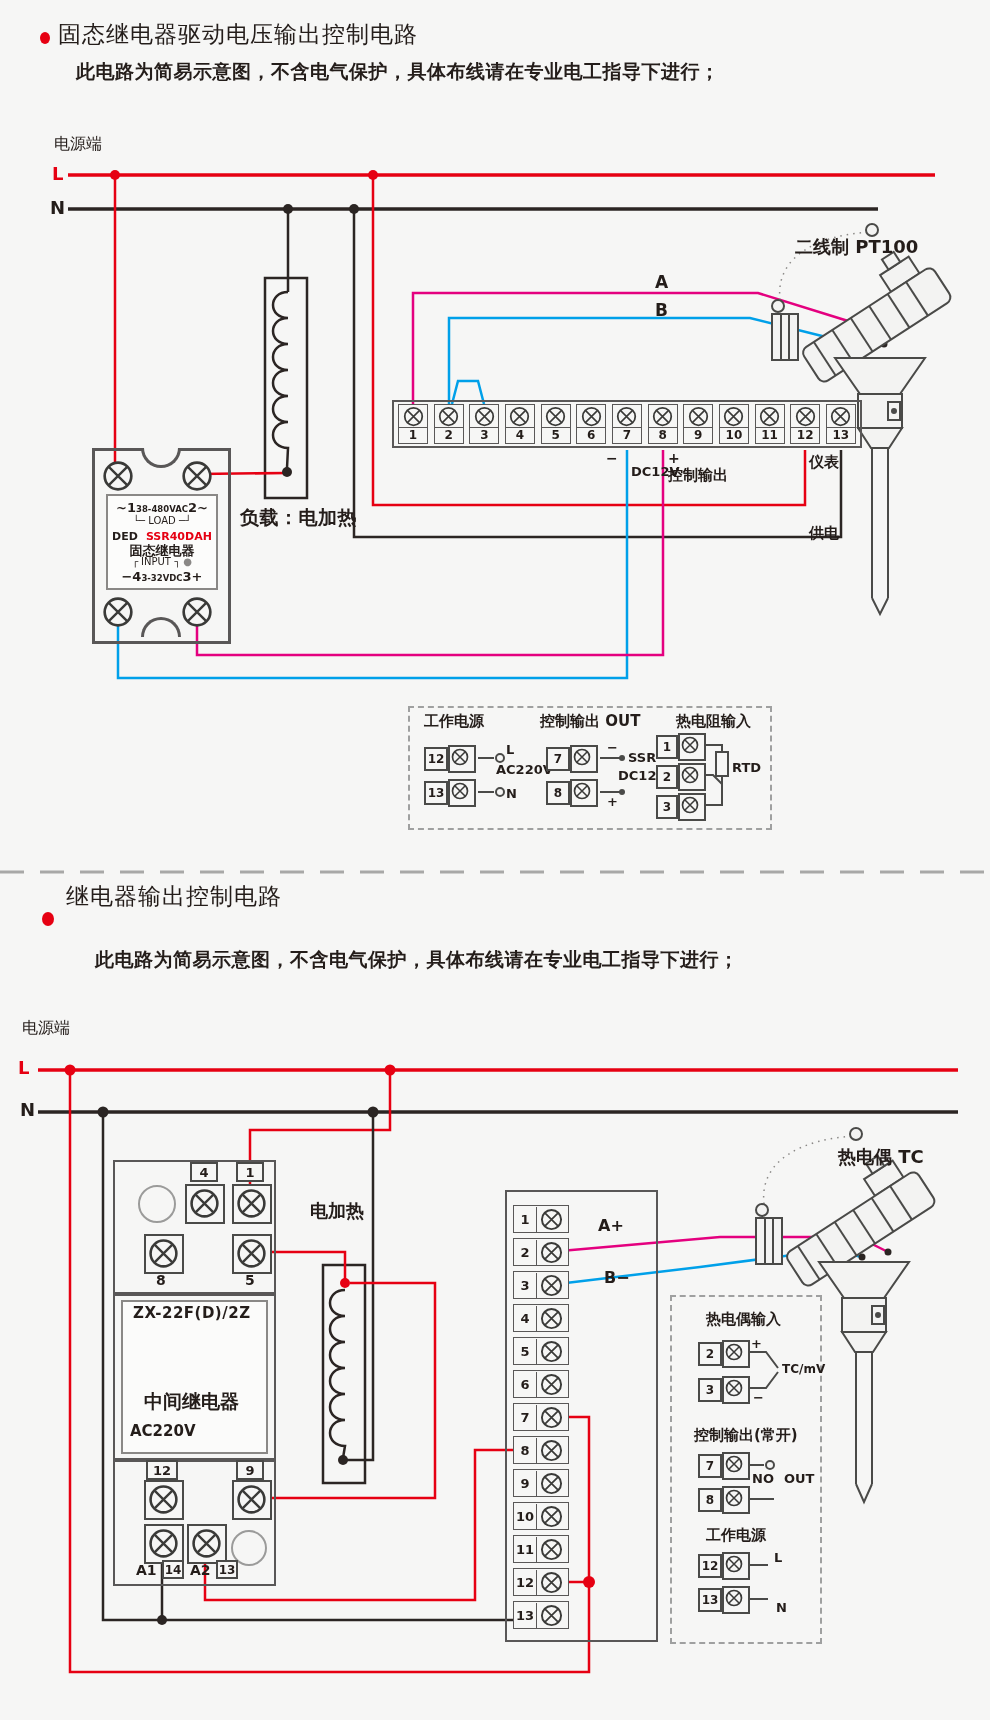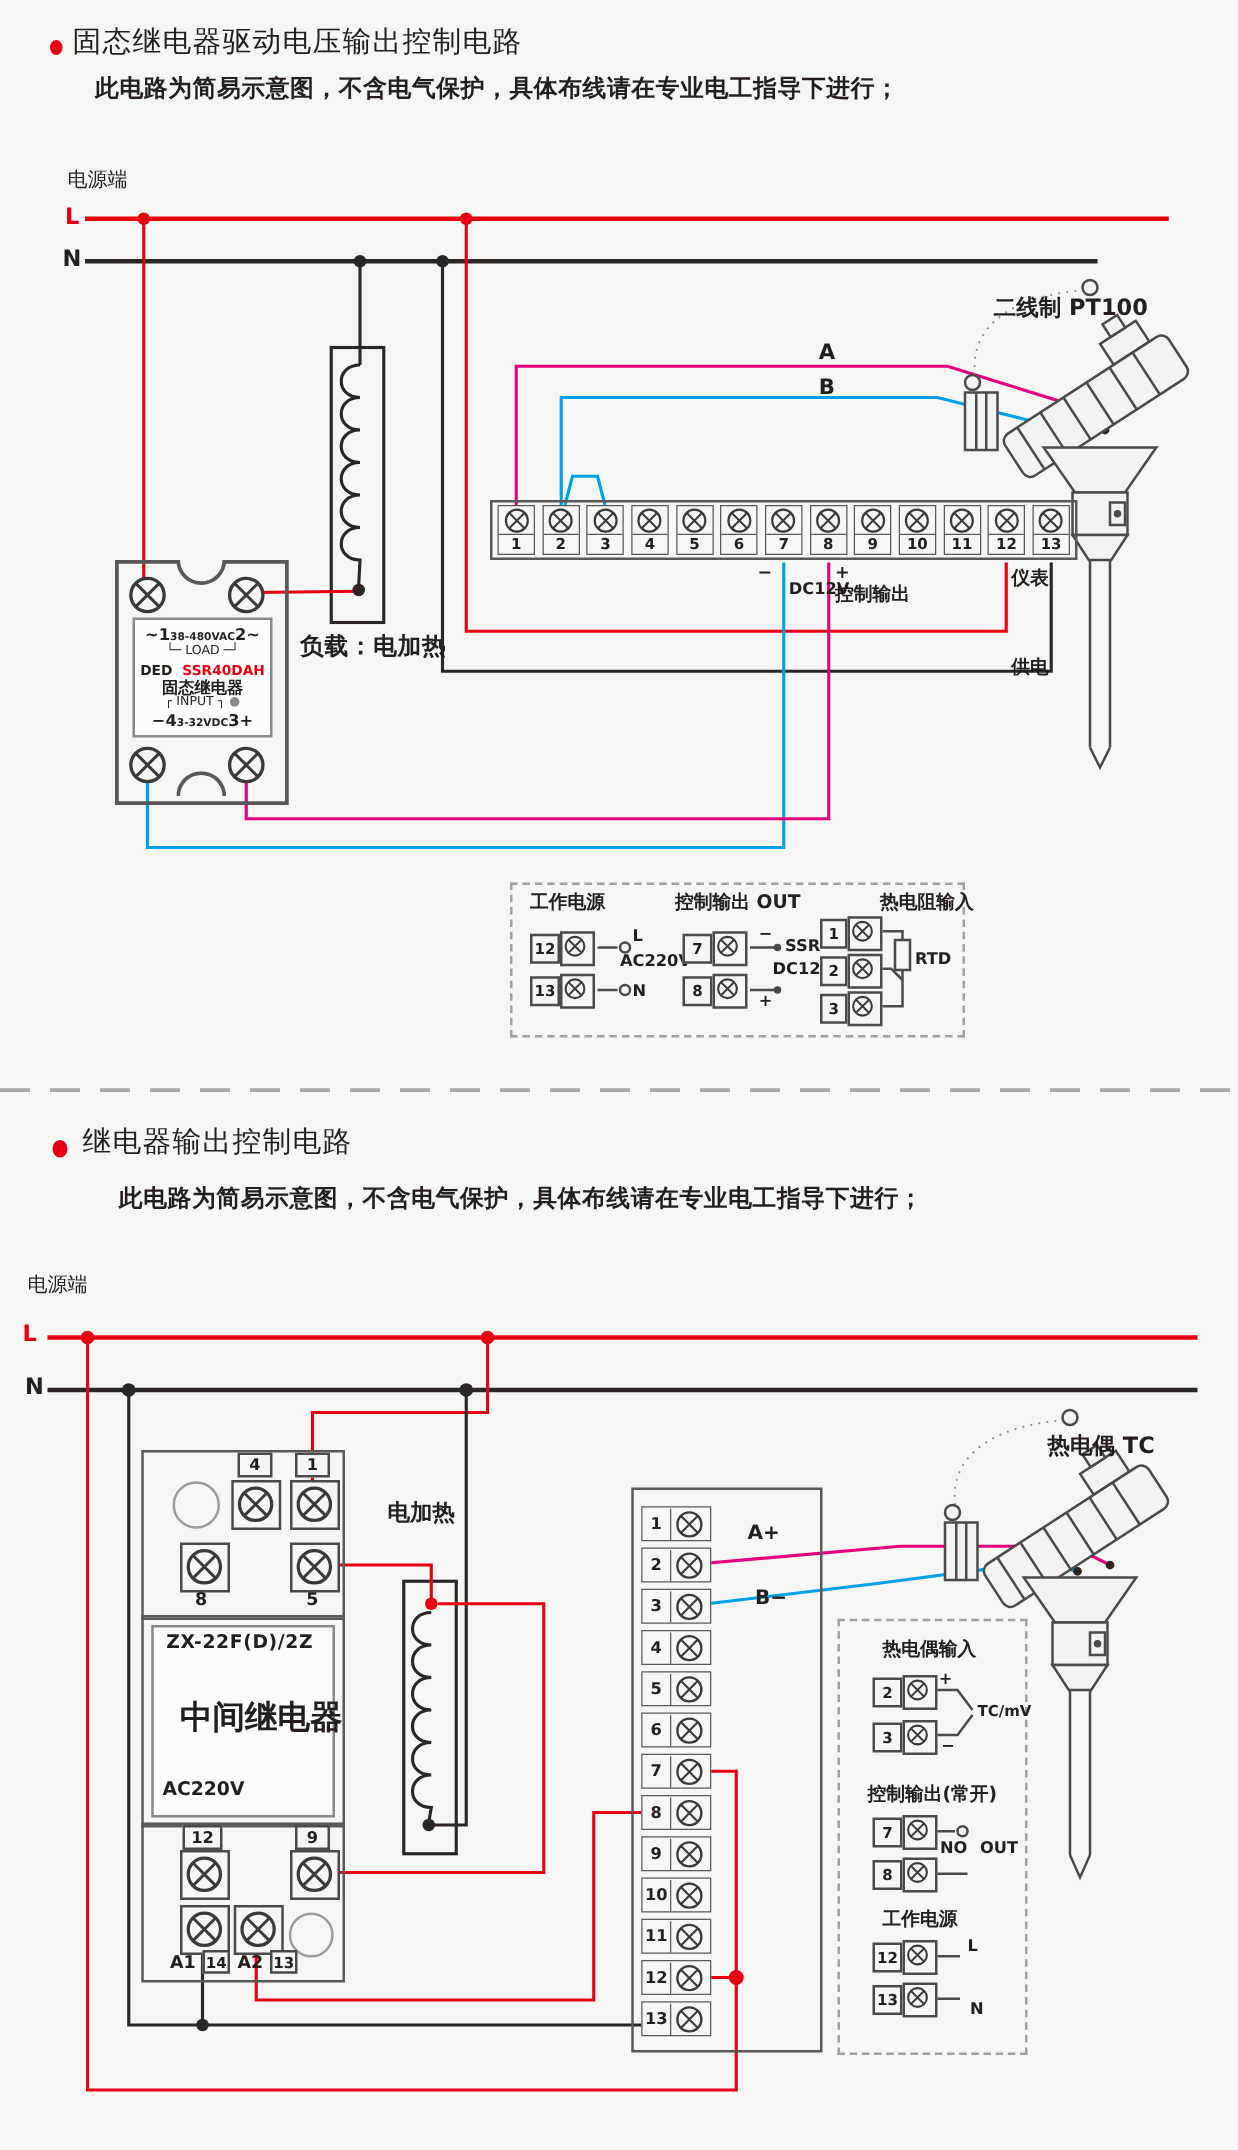--- a/index.html
+++ b/index.html
@@ -381,21 +381,21 @@
       <span class="s"><svg viewBox="0 0 24 24">
           <circle cx="12" cy="12" r="9" fill="none" stroke="#3a3a38" stroke-width="2"></circle>
           <path d="M6 6 18 18 M18 6 6 18" stroke="#3a3a38" stroke-width="1.8"></path>
         </svg></span>
     </div>
   <div class="t lab13 bold" style="left:607px;top:740px;">−</div>
   <div class="t lab13 bold" style="left:628px;top:750px;">SSR</div>
   <div class="t lab13 bold" style="left:618px;top:768px;">DC12V</div>
   <div class="t lab13 bold" style="left:607px;top:794px;">+</div>
 
-  <div class="t lab15 bold" style="left:704px;top:712px;">热电阻输入</div>
+  <div class="t lab15 bold" style="left:676px;top:712px;">热电阻输入</div>
   <div class="lt" style="left:656px;top:733px;">
       <span class="n" style="min-width:18px">1</span>
       <span class="s"><svg viewBox="0 0 24 24">
           <circle cx="12" cy="12" r="9" fill="none" stroke="#3a3a38" stroke-width="2"></circle>
           <path d="M6 6 18 18 M18 6 6 18" stroke="#3a3a38" stroke-width="1.8"></path>
         </svg></span>
     </div>
   <div class="lt" style="left:656px;top:763px;">
       <span class="n" style="min-width:18px">2</span>
       <span class="s"><svg viewBox="0 0 24 24">
@@ -406,21 +406,21 @@
   <div class="lt" style="left:656px;top:793px;">
       <span class="n" style="min-width:18px">3</span>
       <span class="s"><svg viewBox="0 0 24 24">
           <circle cx="12" cy="12" r="9" fill="none" stroke="#3a3a38" stroke-width="2"></circle>
           <path d="M6 6 18 18 M18 6 6 18" stroke="#3a3a38" stroke-width="1.8"></path>
         </svg></span>
     </div>
   <div class="t lab13 bold" style="left:732px;top:760px;">RTD</div>
 
   <span class="bullet" style="left:42px;top:912px;width:12px;height:14px;"></span>
-  <div class="t title" style="left:66px;top:900px;">继电器输出控制电路</div>
+  <div class="t title" style="left:66px;top:882px;">继电器输出控制电路</div>
   <div class="t note" style="left:95px;top:948px;">此电路为简易示意图，不含电气保护，具体布线请在专业电工指导下进行；</div>
   <div class="t lab16" style="left:22px;top:1018px;">电源端</div>
   <div class="t lnlab red" style="left:18px;top:1057px;">L</div>
   <div class="t lnlab" style="left:20px;top:1099px;">N</div>
 
   <div class="box" style="left:113px;top:1160px;width:159px;height:132px;border-width:2.5px;"></div>
   <div class="numbox" style="left:190px;top:1162px;width:28px;height:20px;font-size:13px;line-height:17px;">4</div>
   <div class="numbox" style="left:236px;top:1162px;width:28px;height:20px;font-size:13px;line-height:17px;">1</div>
   <div class="ring" style="left:138px;top:1185px;width:34px;height:34px;"></div>
   <div class="sq-screw" style="left:185px;top:1184px;width:36px;height:36px;"><svg viewBox="0 0 24 24">
@@ -438,21 +438,21 @@
   <div class="sq-screw" style="left:232px;top:1234px;width:36px;height:36px;"><svg viewBox="0 0 24 24">
         <circle cx="12" cy="12" r="10" fill="none" stroke="#3a3a38" stroke-width="2"></circle>
         <path d="M5.3 5.3 18.7 18.7 M18.7 5.3 5.3 18.7" stroke="#3a3a38" stroke-width="1.8"></path>
       </svg></div>
   <div class="t lab14 bold" style="left:156px;top:1272px;">8</div>
   <div class="t lab14 bold" style="left:245px;top:1272px;">5</div>
 
   <div class="box" style="left:113px;top:1292px;width:159px;height:166px;border-width:2.5px;"></div>
   <div class="thinbox" style="left:121px;top:1300px;width:143px;height:150px;"></div>
   <div class="t lab15 bold" style="left:133px;top:1304px;letter-spacing:0.5px;">ZX-22F(D)/2Z</div>
-  <div class="t bold" style="left:144px;top:1358px;font-size:26px;">中间继电器</div>
+  <div class="t bold" style="left:144px;top:1390px;font-size:19px;">中间继电器</div>
   <div class="t lab15 bold" style="left:130px;top:1422px;">AC220V</div>
 
   <div class="box" style="left:113px;top:1458px;width:159px;height:124px;border-width:2.5px;"></div>
   <div class="numbox" style="left:146px;top:1460px;width:32px;height:20px;font-size:13px;line-height:17px;">12</div>
   <div class="numbox" style="left:236px;top:1460px;width:28px;height:20px;font-size:13px;line-height:17px;">9</div>
   <div class="sq-screw" style="left:144px;top:1480px;width:36px;height:36px;"><svg viewBox="0 0 24 24">
         <circle cx="12" cy="12" r="10" fill="none" stroke="#3a3a38" stroke-width="2"></circle>
         <path d="M5.3 5.3 18.7 18.7 M18.7 5.3 5.3 18.7" stroke="#3a3a38" stroke-width="1.8"></path>
       </svg></div>
   <div class="sq-screw" style="left:232px;top:1480px;width:36px;height:36px;"><svg viewBox="0 0 24 24">

